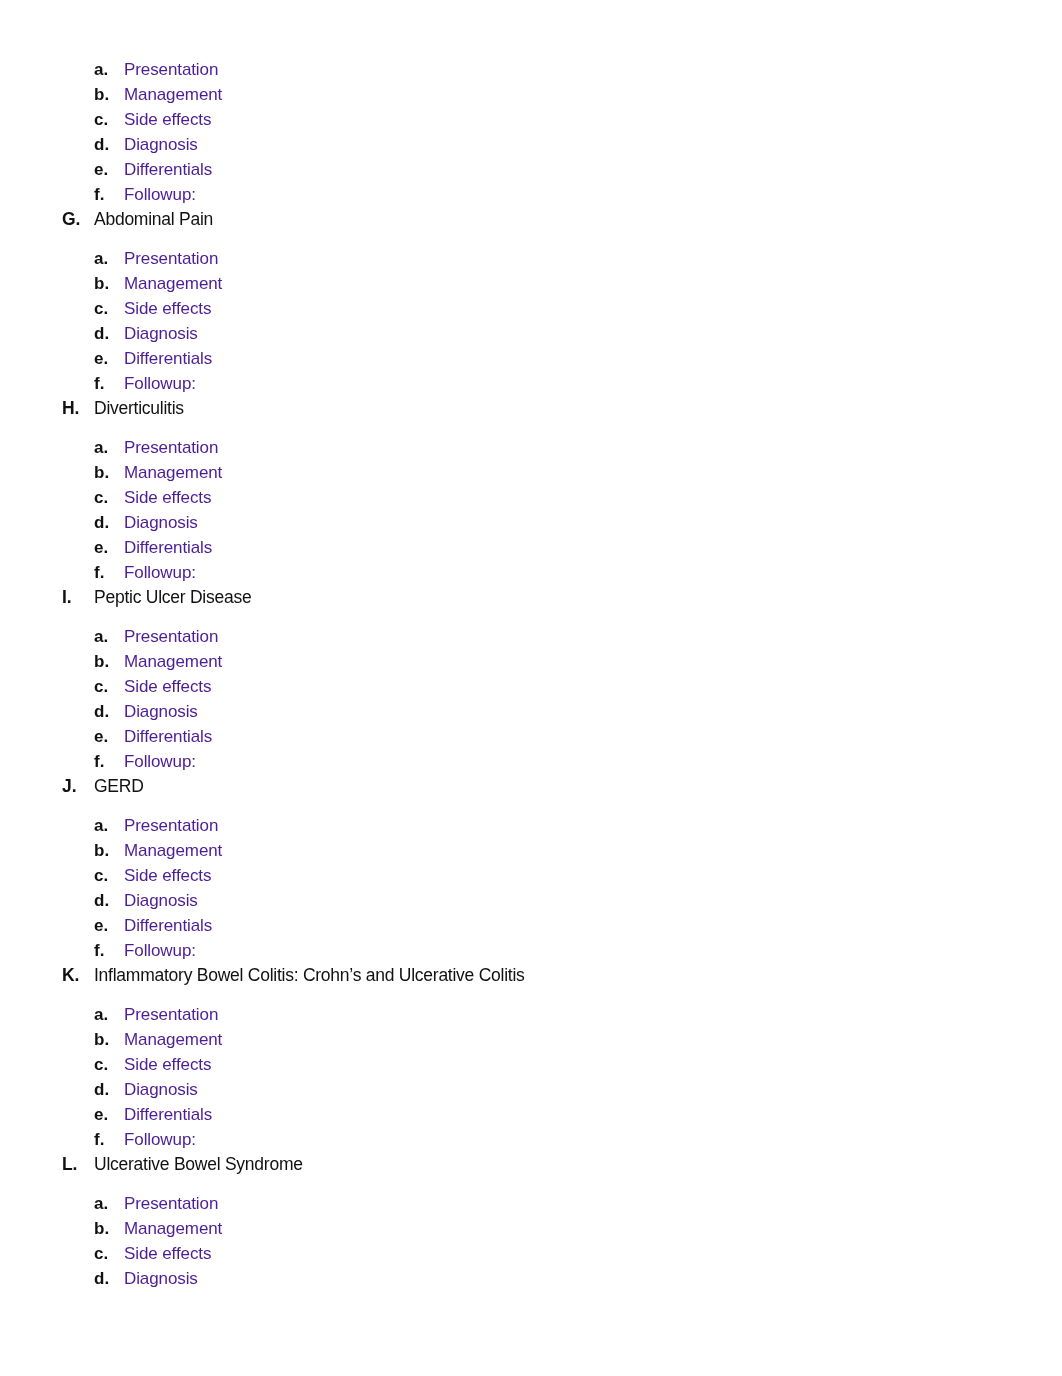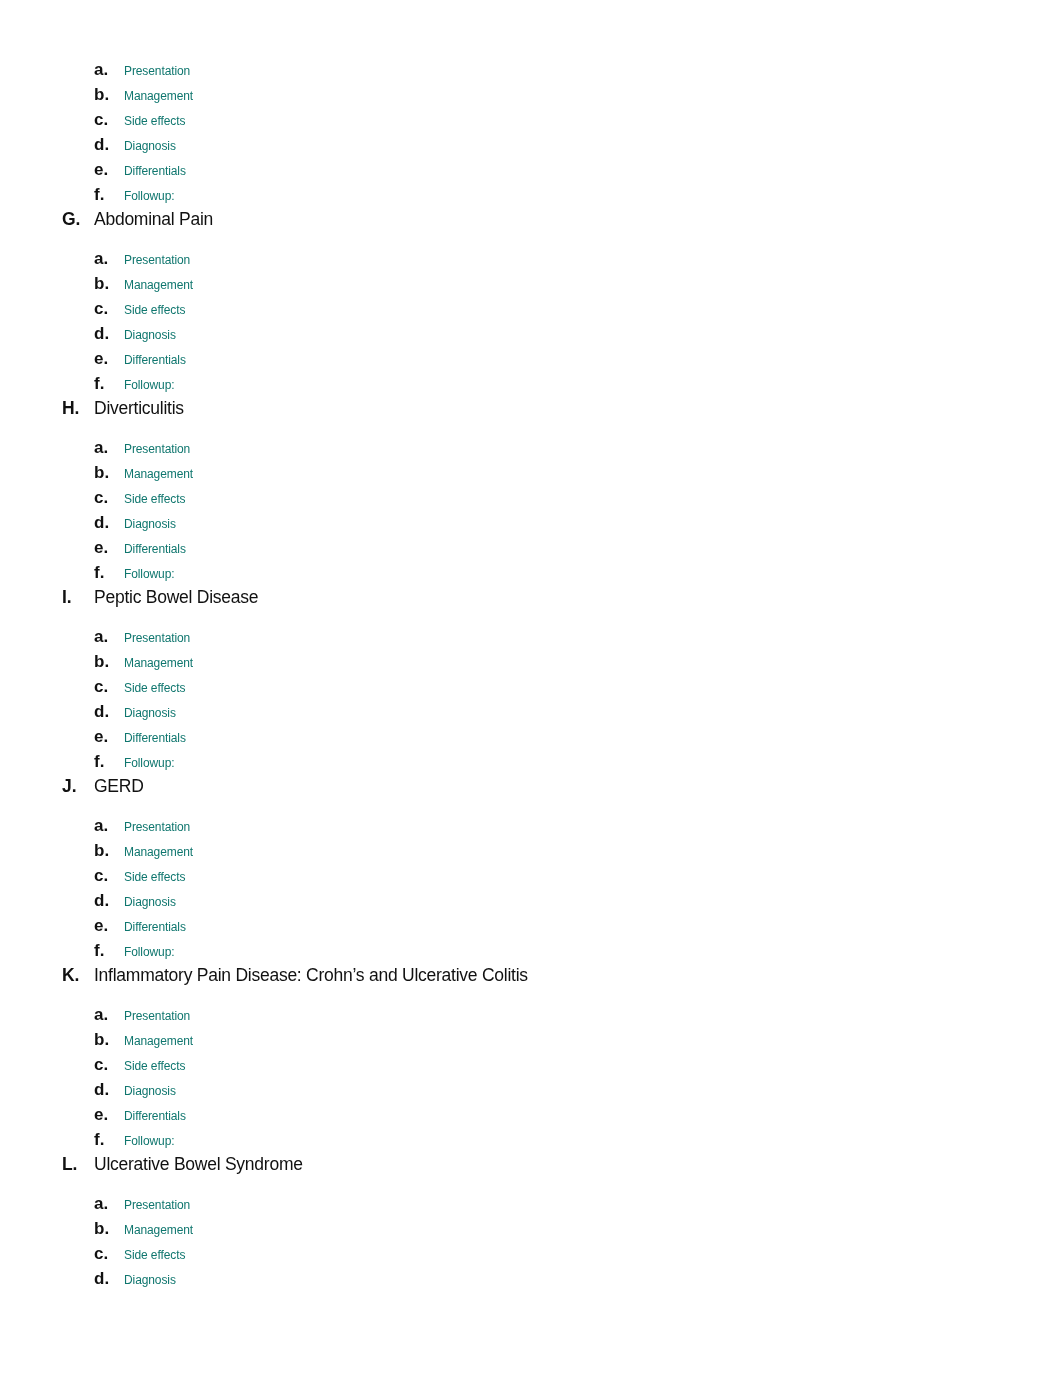--- a/index.html
+++ b/index.html
@@ -79,23 +79,23 @@
     margin-left: 94px;
     flex: 0 0 auto;
     font-weight: bold;
     font-size: 17px;
     color: #111111;
     font-family: "Liberation Sans", sans-serif;
   }
   .sub-text {
     flex: 0 1 auto;
     font-weight: normal;
-    font-size: 12px;
+    font-size: 17px;
     letter-spacing: -0.1px;
-    color: #0f766e;
+    color: #4c1d95;
     white-space: nowrap;
     font-family: "Liberation Sans", sans-serif;
   }
 </style>
 </head>
 <body>
 
 <div class="page">
   <div class="outline" id="outline-root">
       <div class="sub-list">
@@ -179,21 +179,21 @@
           <span class="sub-marker">e.</span>
           <span class="sub-text">Differentials</span>
         </div>
         <div class="sub-row">
           <span class="sub-marker">f.</span>
           <span class="sub-text">Followup:</span>
         </div>
       </div>
       <div class="heading-row">
         <span class="heading-marker">I.</span>
-        <span class="heading-text">Peptic Bowel Disease</span>
+        <span class="heading-text">Peptic Ulcer Disease</span>
       </div>
       <div class="sub-list after-heading">
         <div class="sub-row">
           <span class="sub-marker">a.</span>
           <span class="sub-text">Presentation</span>
         </div>
         <div class="sub-row">
           <span class="sub-marker">b.</span>
           <span class="sub-text">Management</span>
         </div>
@@ -239,21 +239,21 @@
           <span class="sub-marker">e.</span>
           <span class="sub-text">Differentials</span>
         </div>
         <div class="sub-row">
           <span class="sub-marker">f.</span>
           <span class="sub-text">Followup:</span>
         </div>
       </div>
       <div class="heading-row">
         <span class="heading-marker">K.</span>
-        <span class="heading-text">Inflammatory Pain Disease: Crohn’s and Ulcerative Colitis</span>
+        <span class="heading-text">Inflammatory Bowel Colitis: Crohn’s and Ulcerative Colitis</span>
       </div>
       <div class="sub-list after-heading">
         <div class="sub-row">
           <span class="sub-marker">a.</span>
           <span class="sub-text">Presentation</span>
         </div>
         <div class="sub-row">
           <span class="sub-marker">b.</span>
           <span class="sub-text">Management</span>
         </div>

